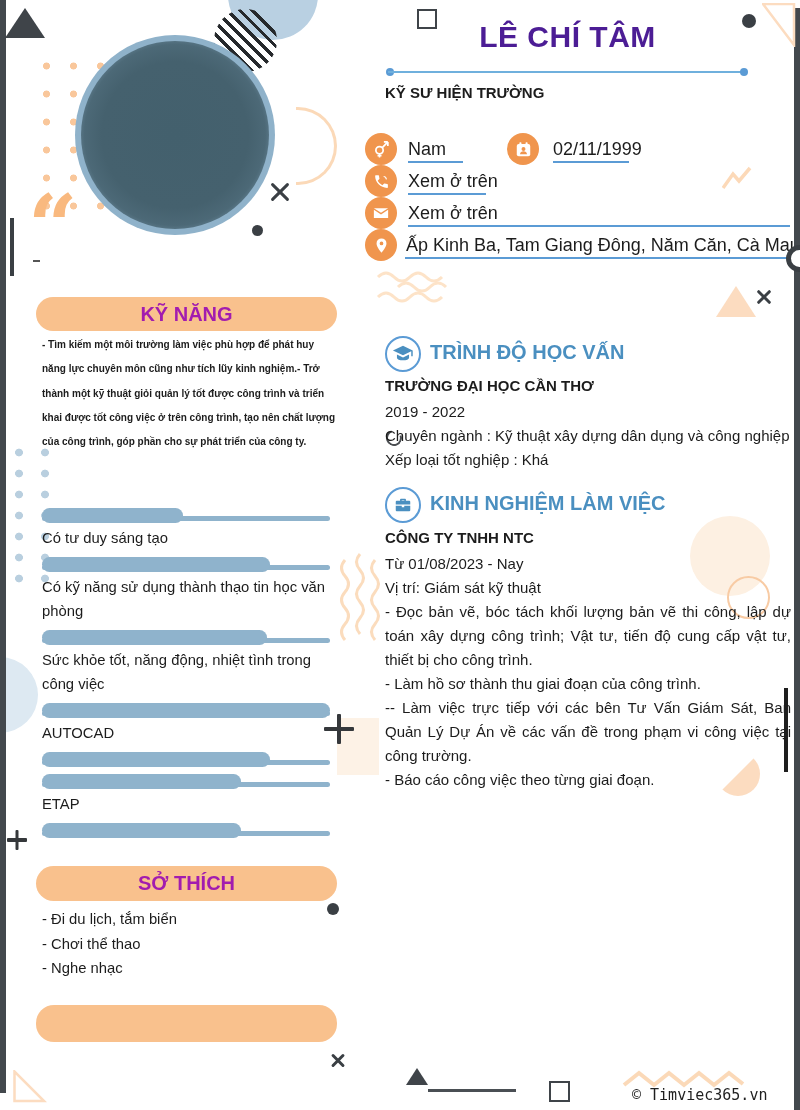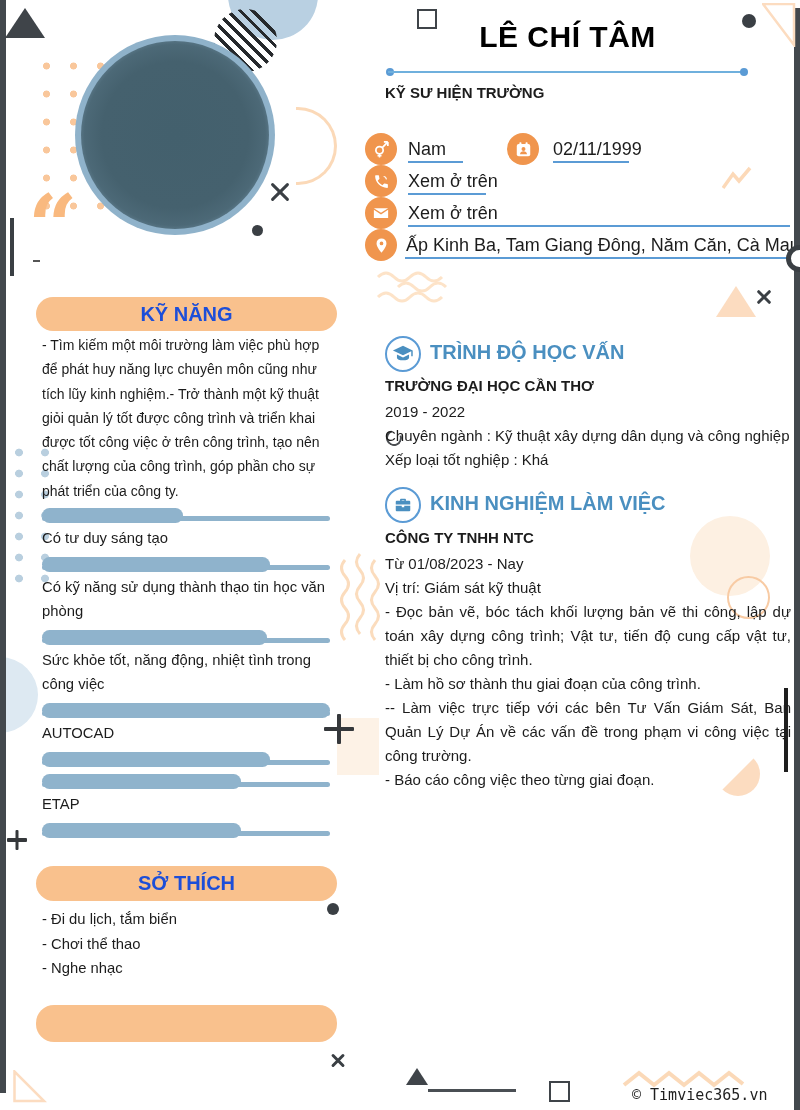--- a/index.html
+++ b/index.html
@@ -66,32 +66,32 @@
      clip-path:polygon(0 100%,100% 0,100% 100%);z-index:1;}
   .hline-bottom{left:428px;top:1089px;width:88px;height:3px;background:#4a4f54;}
   .sketch-ring{left:386px;top:430px;width:16px;height:16px;border:2px solid #4b4e52;border-radius:50%;
      box-sizing:border-box;z-index:1;border-top-color:transparent;transform:rotate(25deg);}
 
   
   .pill{background:#f9c18d;border-radius:18px;z-index:2;display:flex;align-items:center;justify-content:center;}
   .pill-skills{left:36px;top:297px;width:301px;height:34px;}
   .pill-hobbies{left:36px;top:866px;width:301px;height:35px;}
   .pill-empty{left:36px;top:1005px;width:301px;height:37px;}
-  .pill span{font-weight:bold;font-size:20px;color:#1d4ed8;}
-  .skills-summary{left:42px;top:333px;width:296px;font-size:14px;line-height:24.3px;z-index:2;}
+  .pill span{font-weight:bold;font-size:20px;color:#a21caf;}
+  .skills-summary{left:42px;top:333px;width:296px;font-size:10px;line-height:24.3px;z-index:2;font-weight:bold;}
   .bars{left:42px;top:508px;width:288px;z-index:2;}
   .skill{margin-bottom:7px;}
   .bar{position:relative;height:15px;}
   .bar-line{position:absolute;left:0;bottom:2px;width:100%;height:5px;background:#8fb3cc;border-radius:3px;}
   .bar-fill{position:absolute;left:0;top:0;height:15px;background:#8fb3cc;border-radius:8px;}
   .bar-label{margin-top:3px;font-size:14.8px;line-height:24px;}
   .hobby-list{left:42px;top:907px;width:290px;font-size:14.8px;line-height:24.6px;z-index:2;}
 
   
-  .name{left:385px;top:20px;width:365px;text-align:center;font-size:30px;font-weight:bold;color:#000000;
+  .name{left:385px;top:20px;width:365px;text-align:center;font-size:30px;font-weight:bold;color:#4c1d95;
      letter-spacing:.5px;z-index:2;}
   .divider{left:386px;top:68px;width:362px;height:8px;z-index:2;}
   .divider .line{position:absolute;left:2px;top:3px;width:358px;height:2px;background:#6fb0dd;}
   .divider .ep{position:absolute;top:0;width:8px;height:8px;border-radius:50%;background:#5b9bd5;}
   .divider .ep.l{left:0;} .divider .ep.r{right:0;}
   .jobtitle{left:385px;top:84px;width:365px;text-align:left;font-size:15px;font-weight:bold;z-index:2;}
   .cicon{width:32px;height:32px;border-radius:50%;background:#f0954d;display:flex;align-items:center;
      justify-content:center;z-index:2;}
   .cval{font-size:18px;z-index:2;white-space:nowrap;}
   .cline{height:2px;background:#5b9bd5;z-index:2;}

